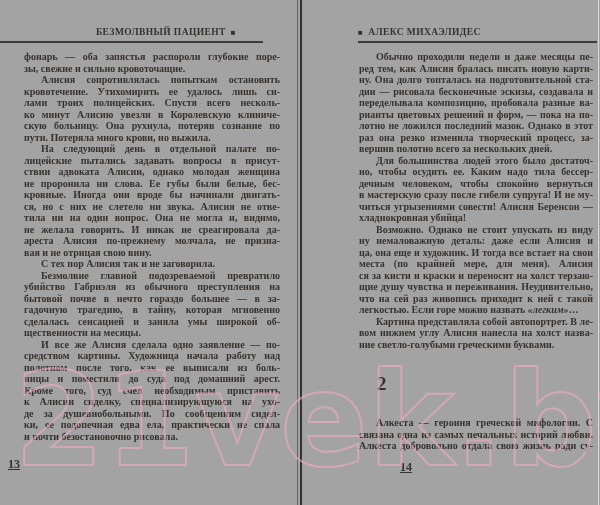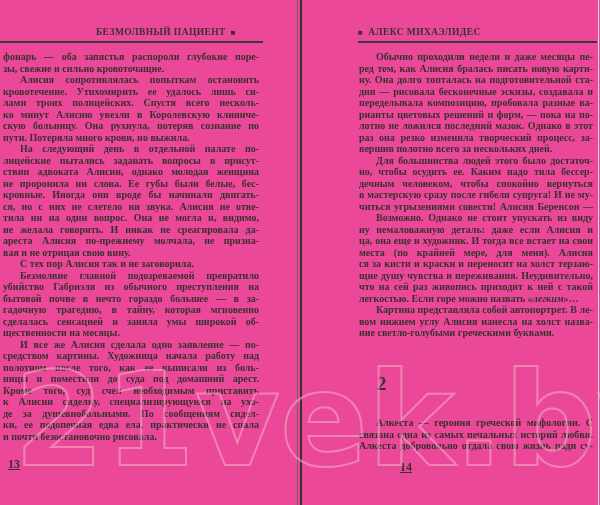--- a/index.html
+++ b/index.html
@@ -2,41 +2,41 @@
 <html style="--ink: #37322e; --rule: #3d3936; --watermark: #f2abc3;"><head>
 <meta charset="utf-8">
 <style>
   :root{
     --ink:#37322e;
     --rule:#3d3936;
     --watermark:#f2abc3;
   }
   html,body{margin:0;padding:0;background:#ffffff;}
   .canvas{
-    position:relative;width:600px;height:505px;background:#ec4899;
+    position:relative;width:600px;height:505px;background:#a3a3a3;
     overflow:hidden;
     font-family:"Liberation Serif","DejaVu Serif",serif;
     color:var(--ink);
   }
   
   .hdr{
     position:absolute;top:27px;font-size:9.5px;font-weight:bold;
     letter-spacing:0.4px;white-space:nowrap;color:var(--ink);
   }
   .hdr-left{left:0;width:263px;text-align:right;padding-right:27px;box-sizing:border-box;}
   .hdr-right{left:358px;width:235px;text-align:left;}
   .sq{font-size:8px;display:inline-block;transform:translateY(-0.5px);}
   .hdr-left .sq{margin-left:5px;}
   .hdr-right .sq{margin-right:5px;}
   .rule{position:absolute;top:41px;height:1.5px;background:var(--rule);}
   .rule-left{left:0;width:263px;}
   .rule-right{left:358px;width:239px;}
   
   .body{position:absolute;font-size:10px;font-weight:bold;}
-  .body-left{left:3px;top:51px;width:256px;}
+  .body-left{left:24px;top:51px;width:256px;}
   .body-right{left:359px;top:51px;width:234px;}
   .body-right2{left:359px;top:417px;width:234px;}
   .bl{
     height:11.5px;line-height:11.5px;overflow:hidden;
     text-align:justify;white-space:normal;
   }
   .bl::after{content:"";display:inline-block;width:100%;height:0;vertical-align:top;}
   .bl.pend{text-align:left;}
   .bl.pend::after{content:none;}
   .bl.ind{text-indent:17px;}
@@ -125,20 +125,21 @@
       <div class="bl">переделывала композицию, пробовала разные ва-</div>
       <div class="bl">рианты цветовых решений и форм, — пока на по-</div>
       <div class="bl">лотно не ложился последний мазок. Однако в этот</div>
       <div class="bl">раз она резко изменила творческий процесс, за-</div>
       <div class="bl pend">вершив полотно всего за нескольких дней.</div>
       <div class="bl ind">Для большинства людей этого было достаточ-</div>
       <div class="bl">но, чтобы осудить ее. Каким надо тила бессер-</div>
       <div class="bl">дечным человеком, чтобы спокойно вернуться</div>
       <div class="bl">в мастерскую сразу после гибели супруга! И не му-</div>
       <div class="bl">читься угрызениями совести! Алисия Беренсон —</div>
+      <div class="bl pend">хладнокровная убийца!</div>
       <div class="bl ind">Возможно. Однако не стоит упускать из виду од-</div>
       <div class="bl">ну немаловажную деталь: даже если Алисия и убий-</div>
       <div class="bl">ца, она еще и художник. И тогда все встает на свои</div>
       <div class="bl">места (по крайней мере, для меня). Алисия хватает-</div>
       <div class="bl">ся за кисти и краски и переносит на холст терзаю-</div>
       <div class="bl">щие душу чувства и переживания. Неудивительно,</div>
       <div class="bl">что на сей раз живопись приходит к ней с такой</div>
       <div class="bl pend"><span>легкостью. Если горе можно назвать </span><span class="em">«легким»</span><span>…</span></div>
       <div class="bl ind">Картина представляла собой автопортрет. В ле-</div>
       <div class="bl">вом нижнем углу Алисия нанесла на холст назва-</div>

